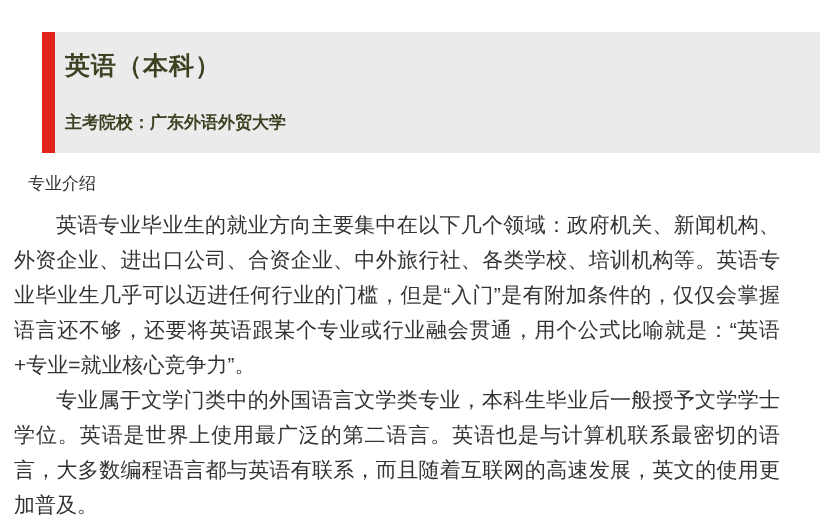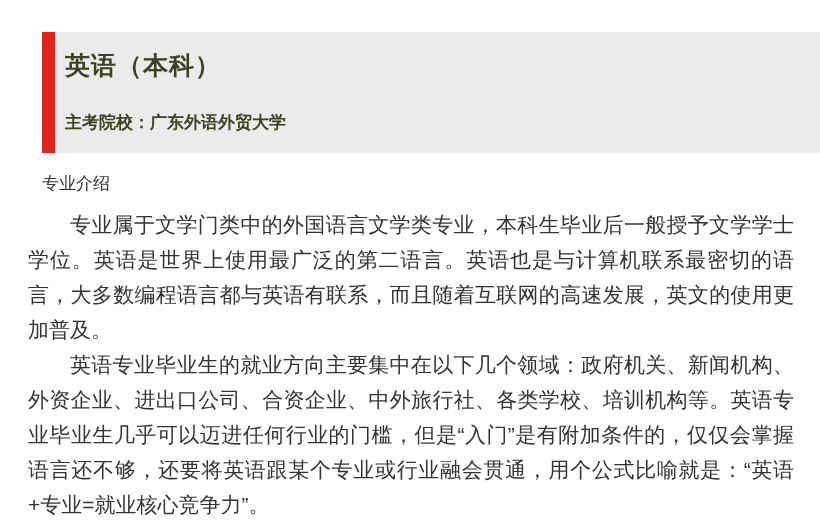--- a/index.html
+++ b/index.html
@@ -50,21 +50,21 @@
     font-size: 17px;
     line-height: 22px;
     font-weight: bold;
     color: #3a4222;
     font-family: "Liberation Sans", sans-serif;
   }
 
   
   .content {
     position: absolute;
-    left: 28px;
+    left: 14px;
     top: 153px;
     width: 766px;
   }
   .section-heading {
     margin: 21px 0 0 14px;
     font-size: 17px;
     line-height: 20px;
     font-weight: normal;
     color: #333333;
     font-family: "Liberation Serif", serif;
@@ -89,16 +89,16 @@
   <div class="accent-bar"></div>
   <div class="header-body">
     <h1 class="major-title">英语（本科）</h1>
     <div class="host-school">主考院校：广东外语外贸大学</div>
   </div>
 </div>
 
 <div class="content">
   <h2 class="section-heading">专业介绍</h2>
   <div class="intro-paragraphs">
+    <p>英语专业毕业生的就业方向主要集中在以下几个领域：政府机关、新闻机构、外资企业、进出口公司、合资企业、中外旅行社、各类学校、培训机构等。英语专业毕业生几乎可以迈进任何行业的门槛，但是“入门”是有附加条件的，仅仅会掌握语言还不够，还要将英语跟某个专业或行业融会贯通，用个公式比喻就是：“英语+专业=就业核心竞争力”。</p>
     <p>专业属于文学门类中的外国语言文学类专业，本科生毕业后一般授予文学学士学位。英语是世界上使用最广泛的第二语言。英语也是与计算机联系最密切的语言，大多数编程语言都与英语有联系，而且随着互联网的高速发展，英文的使用更加普及。</p>
-    <p>英语专业毕业生的就业方向主要集中在以下几个领域：政府机关、新闻机构、外资企业、进出口公司、合资企业、中外旅行社、各类学校、培训机构等。英语专业毕业生几乎可以迈进任何行业的门槛，但是“入门”是有附加条件的，仅仅会掌握语言还不够，还要将英语跟某个专业或行业融会贯通，用个公式比喻就是：“英语+专业=就业核心竞争力”。</p>
   </div>
 </div>
 
 </body></html>

